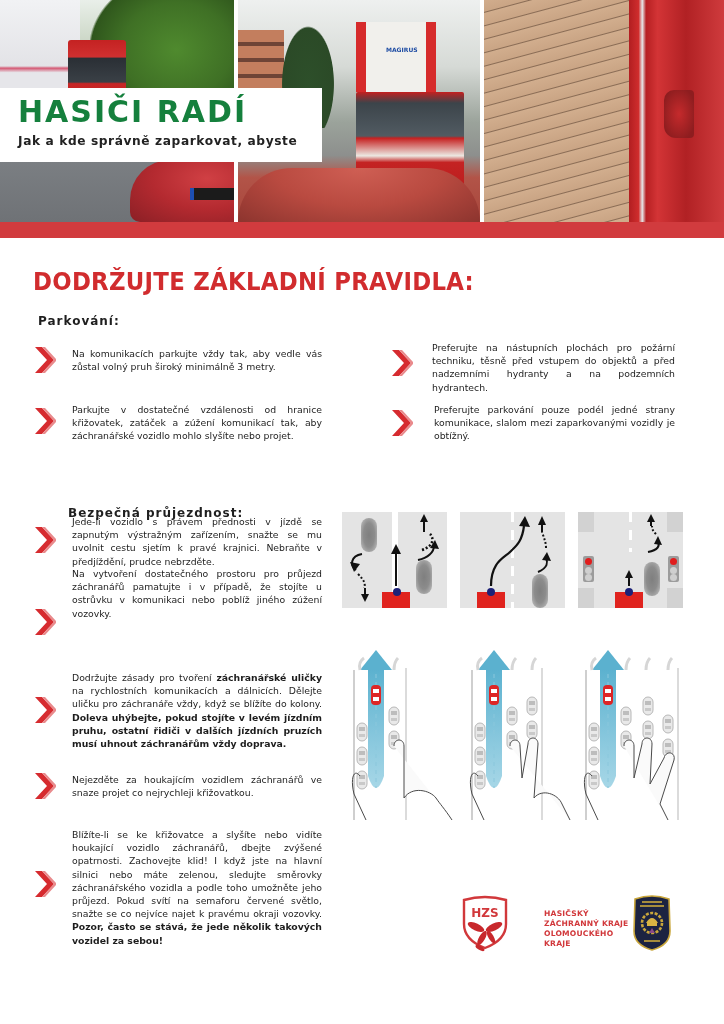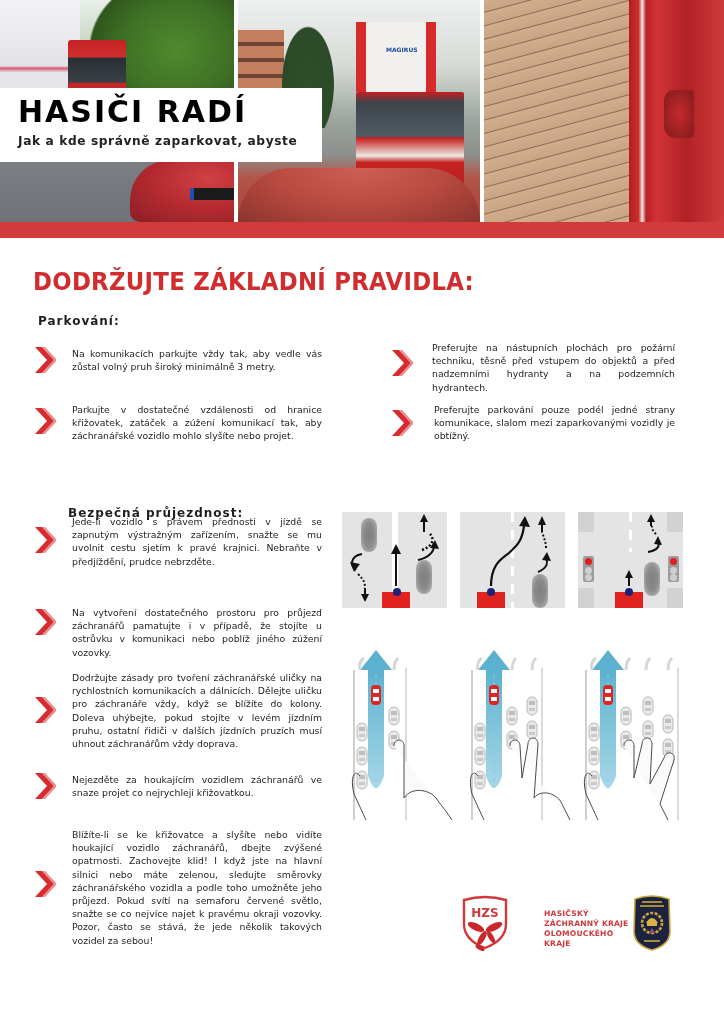--- a/index.html
+++ b/index.html
@@ -32,39 +32,39 @@
     .p2-truck { position: absolute; left: 118px; top: 92px; width: 108px; height: 110px; background: linear-gradient(180deg, #c32020 0%, #3c444a 10%, #515b62 40%, #c52121 42%, #ece8e2 58%, #c42323 64%, #b61b1b 100%); border-radius: 2px; }
     .p2-car { position: absolute; left: 0; top: 168px; width: 242px; height: 54px; background: radial-gradient(ellipse at 50% 0%, #cf5f54 0%, #b94a40 50%, #8c342e 100%); border-radius: 60px 60px 0 0; }
 
     
     .p3-truckedge { position: absolute; left: 145px; top: 0; width: 95px; height: 222px; background: linear-gradient(90deg, #b21e21 0%, #cf2d2d 10%, #e6e7e8 14%, #b62022 18%, #d33436 30%, #b12124 60%, #cf3b3d 100%); }
     .p3-mirror { position: absolute; left: 180px; top: 90px; width: 30px; height: 48px; background: radial-gradient(ellipse, #c52a2c 0%, #8e1d1f 80%); border-radius: 10px 4px 4px 12px; }
 
     
     .title-card { position: absolute; left: 0; top: 88px; width: 322px; height: 142px; background: #ffffff; padding: 6px 0 0 18px; }
     .title-card { height: 142px; }
-    .hero-title { font: 900 30px "DejaVu Sans", sans-serif; font-weight: bold; letter-spacing: 2px; color: #000000; line-height: 36px; }
+    .hero-title { font: 900 30px "DejaVu Sans", sans-serif; font-weight: bold; letter-spacing: 2px; color: #15803d; line-height: 36px; }
     .hero-subtitle { font: bold 12.2px "DejaVu Sans", sans-serif; color: #222; line-height: 20px; letter-spacing: 0.6px; margin-top: 1px; }
 
     .hero-band { position: absolute; left: 0; top: 222px; width: 724px; height: 16px; background: #d13b3e; }
 
     
     .title-card { height: 74px; }
 
     
     .main-heading { position: absolute; left: 33px; top: 268px; font: bold 24px "DejaVu Sans", sans-serif; color: #d12c2e; letter-spacing: 0.3px; transform: scaleX(0.95); transform-origin: left; }
     .section-heading { position: absolute; left: 38px; font: bold 12px "DejaVu Sans", sans-serif; letter-spacing: 1px; color: #1f1f1f; }
     .sh-parking { top: 314px; }
     .sh-passage { top: 506px; margin-left: 30px; }
 
     
     .item { position: absolute; display: block; }
     .chev { position: absolute; width: 22px; height: 28px; }
     .item-text { position: absolute; font: 9.3px "DejaVu Sans", sans-serif; line-height: 13.2px; color: #1d1d1d; text-align: justify; text-align-last: left; }
-    .item-text b { font-weight: normal; }
+    .item-text b { font-weight: bold; }
 
     
     .diag-row { position: absolute; left: 340px; top: 512px; width: 380px; height: 98px; }
     .road-diag { position: absolute; top: 0; width: 105px; height: 96px; background: #e4e4e4; overflow: hidden; }
     .lane-div { position: absolute; top: 0; width: 6px; height: 96px; background: #ffffff; }
     .dashed { position: absolute; top: 0; width: 3px; height: 96px; background: repeating-linear-gradient(180deg, #fff 0, #fff 10px, transparent 10px, transparent 18px); }
     .gray-car { position: absolute; width: 16px; height: 34px; border-radius: 8px; background: radial-gradient(ellipse, #7f7f7f 0%, #8c8c8c 50%, #c6c6c6 100%); }
     .truck-rect { position: absolute; bottom: 0; width: 28px; height: 16px; background: #e0231e; }
     .siren { position: absolute; width: 8px; height: 8px; border-radius: 50%; background: #1d2278; }
     .tlight { position: absolute; width: 11px; height: 26px; background: #9c9c9c; border-radius: 2px; }
@@ -153,21 +153,21 @@
 <div class="item">
   <svg class="chev" style="left:34px;top:526px">
       <use href="#chev"></use>
     </svg>
   <div class="item-text" style="left:72px;top:515px;width:250px">Jede-li vozidlo s právem přednosti v jízdě se zapnutým výstražným zařízením, snažte se mu uvolnit cestu sjetím k pravé krajnici. Nebraňte v předjíždění, prudce nebrzděte.</div>
 </div>
 <div class="item">
   <svg class="chev" style="left:34px;top:608px">
       <use href="#chev"></use>
     </svg>
-  <div class="item-text" style="left:72px;top:606px;width:250px">Na vytvoření dostatečného prostoru pro průjezd záchranářů pamatujte i v případě, že stojíte u ostrůvku v komunikaci nebo poblíž jiného zúžení vozovky.</div>
+  <div class="item-text" style="left:72px;top:567px;width:250px">Na vytvoření dostatečného prostoru pro průjezd záchranářů pamatujte i v případě, že stojíte u ostrůvku v komunikaci nebo poblíž jiného zúžení vozovky.</div>
 </div>
 <div class="item">
   <svg class="chev" style="left:34px;top:696px">
       <use href="#chev"></use>
     </svg>
   <div class="item-text" style="left:72px;top:671px;width:250px"><span>Dodržujte zásady pro tvoření </span><b>záchranářské uličky</b><span> na rychlostních komunikacích a dálnicích. Dělejte uličku pro záchranáře vždy, když se blížíte do kolony. </span><b>Doleva uhýbejte, pokud stojíte v levém jízdním pruhu, ostatní řidiči v dalších jízdních pruzích musí uhnout záchranářům vždy doprava.</b></div>
 </div>
 <div class="item">
   <svg class="chev" style="left:34px;top:772px">
       <use href="#chev"></use>

